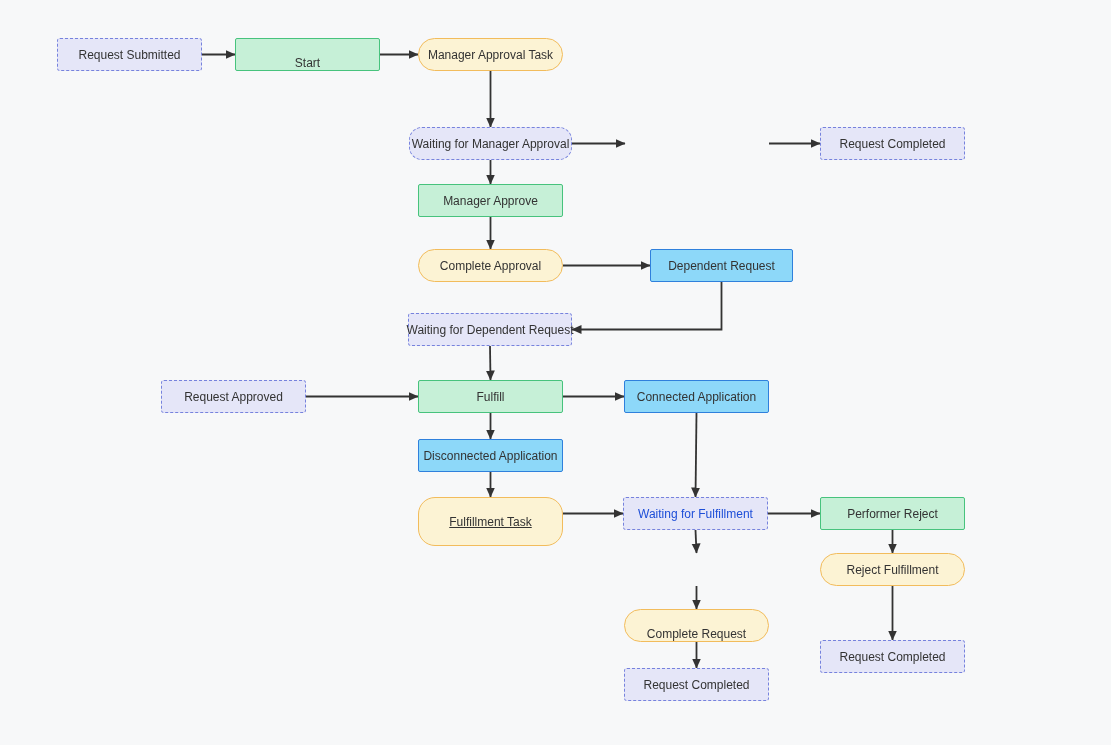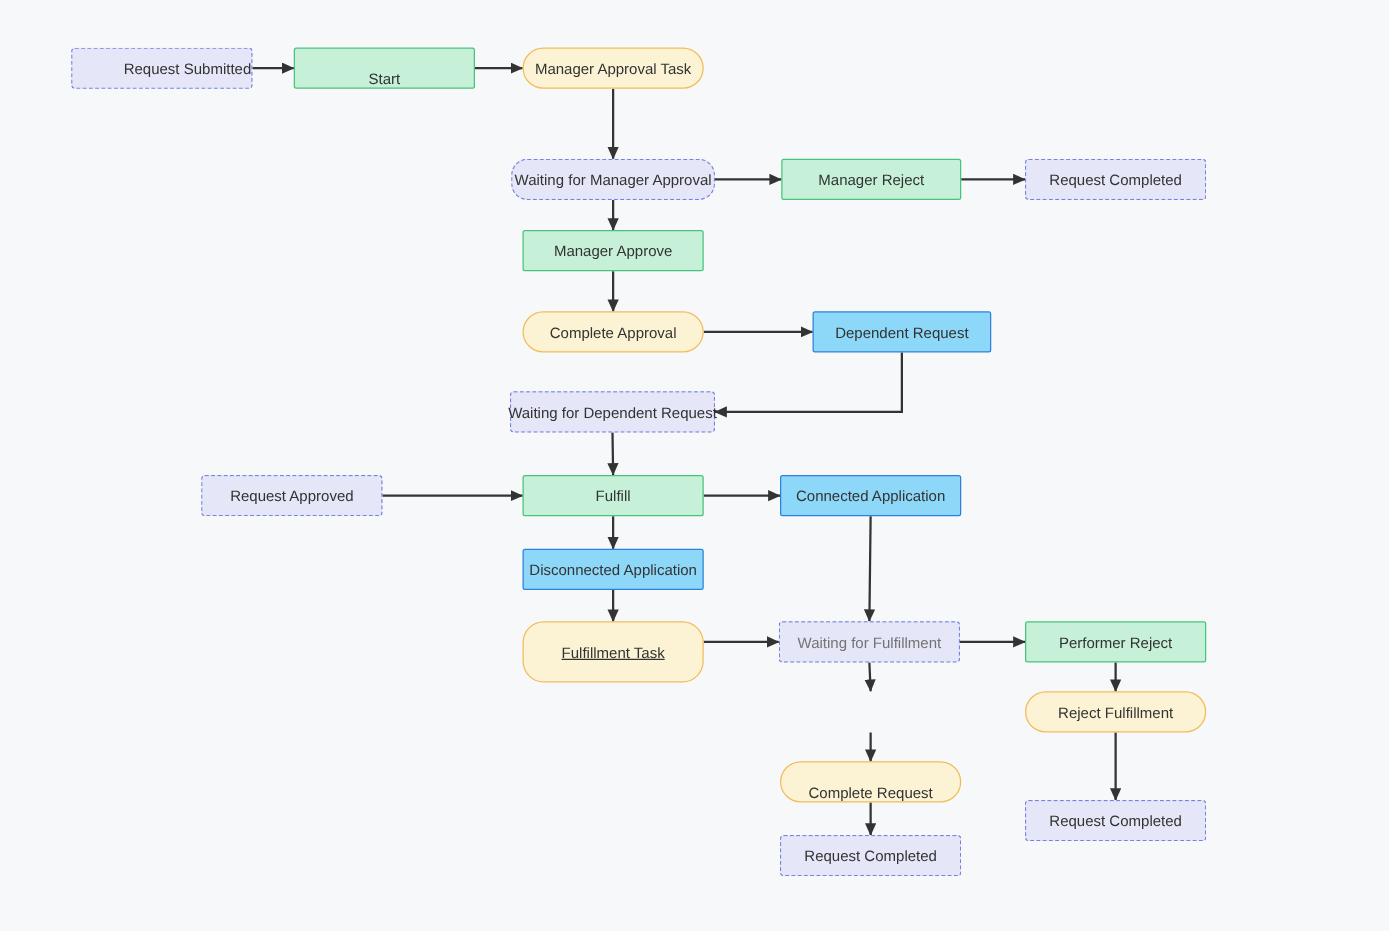--- a/index.html
+++ b/index.html
@@ -58,34 +58,31 @@
       <polyline points="490.5,472 490.5,497" fill="none" stroke="#333333" stroke-width="1.8" marker-end="url(#arrow)"></polyline>
       <polyline points="563,513.5 623,513.5" fill="none" stroke="#333333" stroke-width="1.8" marker-end="url(#arrow)"></polyline>
       <polyline points="696.5,413 695.5,497" fill="none" stroke="#333333" stroke-width="1.8" marker-end="url(#arrow)"></polyline>
       <polyline points="768,513.5 820,513.5" fill="none" stroke="#333333" stroke-width="1.8" marker-end="url(#arrow)"></polyline>
       <polyline points="695.5,530 696.5,553" fill="none" stroke="#333333" stroke-width="1.8" marker-end="url(#arrow)"></polyline>
       <polyline points="696.5,586 696.5,609" fill="none" stroke="#333333" stroke-width="1.8" marker-end="url(#arrow)"></polyline>
       <polyline points="696.5,642 696.5,668" fill="none" stroke="#333333" stroke-width="1.8" marker-end="url(#arrow)"></polyline>
       <polyline points="892.5,530 892.5,553" fill="none" stroke="#333333" stroke-width="1.8" marker-end="url(#arrow)"></polyline>
       <polyline points="892.5,586 892.5,640" fill="none" stroke="#333333" stroke-width="1.8" marker-end="url(#arrow)"></polyline>
     </svg>
-<div class="node" style="left: 57px; top: 38px; width: 145px; height: 33px; background: rgb(229, 230, 248); border: 1.5px dashed rgb(118, 130, 221); border-radius: 3px; color: rgb(51, 51, 51); justify-content: flex-end;">
+<div class="node" style="left: 57px; top: 38px; width: 145px; height: 33px; background: rgb(229, 230, 248); border: 1.5px dashed rgb(118, 130, 221); border-radius: 3px; color: rgb(51, 51, 51);">
       <span>Request Submitted</span>
     </div>
     <div class="node" style="left: 235px; top: 38px; width: 145px; height: 33px; background: rgb(198, 240, 215); border: 1.5px solid rgb(71, 195, 125); border-radius: 2px; color: rgb(51, 51, 51); align-items: flex-end;">
       <span>Start</span>
     </div>
     <div class="node" style="left: 418px; top: 38px; width: 145px; height: 33px; background: rgb(252, 243, 212); border: 1.5px solid rgb(242, 188, 92); border-radius: 17px; color: rgb(51, 51, 51);">
       <span>Manager Approval Task</span>
     </div>
     <div class="node" style="left: 409px; top: 127px; width: 163px; height: 33px; background: rgb(229, 230, 248); border: 1.5px dashed rgb(118, 130, 221); border-radius: 13px; color: rgb(51, 51, 51);">
       <span>Waiting for Manager Approval</span>
-    </div>
-    <div class="node" style="left: 625px; top: 127px; width: 144px; height: 33px; background: rgb(198, 240, 215); border: 1.5px solid rgb(71, 195, 125); border-radius: 2px; color: rgb(51, 51, 51);">
-      <span>Manager Reject</span>
     </div>
     <div class="node" style="left: 820px; top: 127px; width: 145px; height: 33px; background: rgb(229, 230, 248); border: 1.5px dashed rgb(118, 130, 221); border-radius: 3px; color: rgb(51, 51, 51);">
       <span>Request Completed</span>
     </div>
     <div class="node" style="left: 418px; top: 184px; width: 145px; height: 33px; background: rgb(198, 240, 215); border: 1.5px solid rgb(71, 195, 125); border-radius: 2px; color: rgb(51, 51, 51);">
       <span>Manager Approve</span>
     </div>
     <div class="node" style="left: 418px; top: 249px; width: 145px; height: 33px; background: rgb(252, 243, 212); border: 1.5px solid rgb(242, 188, 92); border-radius: 17px; color: rgb(51, 51, 51); justify-content: center;">
       <span>Complete Approval</span>
     </div>
@@ -103,21 +100,21 @@
     </div>
     <div class="node" style="left: 624px; top: 380px; width: 145px; height: 33px; background: rgb(141, 216, 249); border: 1.5px solid rgb(47, 128, 220); border-radius: 2px; color: rgb(51, 51, 51);">
       <span>Connected Application</span>
     </div>
     <div class="node" style="left: 418px; top: 439px; width: 145px; height: 33px; background: rgb(141, 216, 249); border: 1.5px solid rgb(47, 128, 220); border-radius: 2px; color: rgb(51, 51, 51);">
       <span>Disconnected Application</span>
     </div>
     <div class="node" style="left: 418px; top: 497px; width: 145px; height: 49px; background: rgb(252, 243, 212); border: 1.5px solid rgb(242, 188, 92); border-radius: 17px; color: rgb(51, 51, 51); text-decoration: underline;">
       <span>Fulfillment Task</span>
     </div>
-    <div class="node" style="left: 623px; top: 497px; width: 145px; height: 33px; background: rgb(229, 230, 248); border: 1.5px dashed rgb(118, 130, 221); border-radius: 3px; color: #737373;">
+    <div class="node" style="left: 623px; top: 497px; width: 145px; height: 33px; background: rgb(229, 230, 248); border: 1.5px dashed rgb(118, 130, 221); border-radius: 3px; color: #1d4ed8;">
       <span>Waiting for Fulfillment</span>
     </div>
     <div class="node" style="left: 820px; top: 497px; width: 145px; height: 33px; background: rgb(198, 240, 215); border: 1.5px solid rgb(71, 195, 125); border-radius: 2px; color: rgb(51, 51, 51);">
       <span>Performer Reject</span>
     </div>
     <div class="node" style="left: 820px; top: 553px; width: 145px; height: 33px; background: rgb(252, 243, 212); border: 1.5px solid rgb(242, 188, 92); border-radius: 17px; color: rgb(51, 51, 51);">
       <span>Reject Fulfillment</span>
     </div>
     <div class="node" style="left: 624px; top: 609px; width: 145px; height: 33px; background: rgb(252, 243, 212); border: 1.5px solid rgb(242, 188, 92); border-radius: 17px; color: rgb(51, 51, 51); align-items: flex-end;">
       <span>Complete Request</span>

